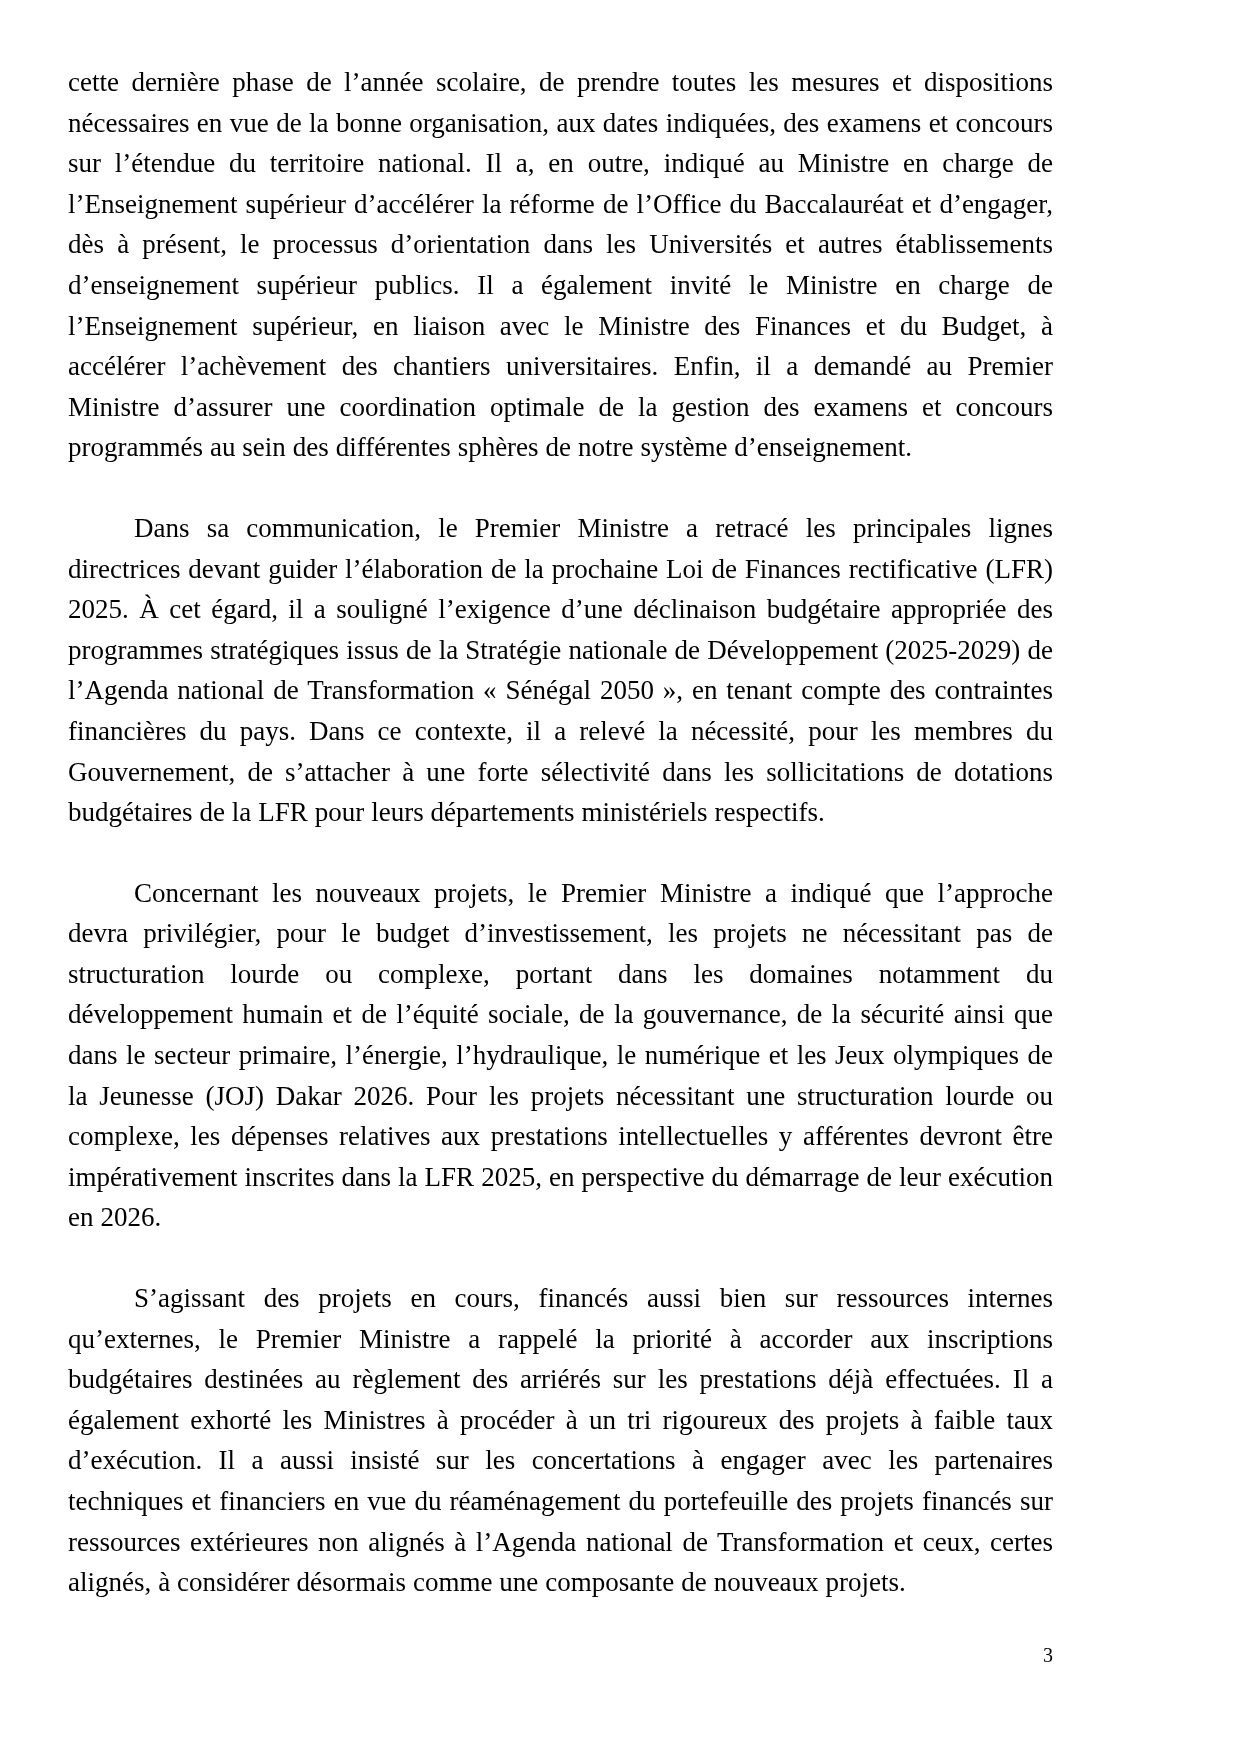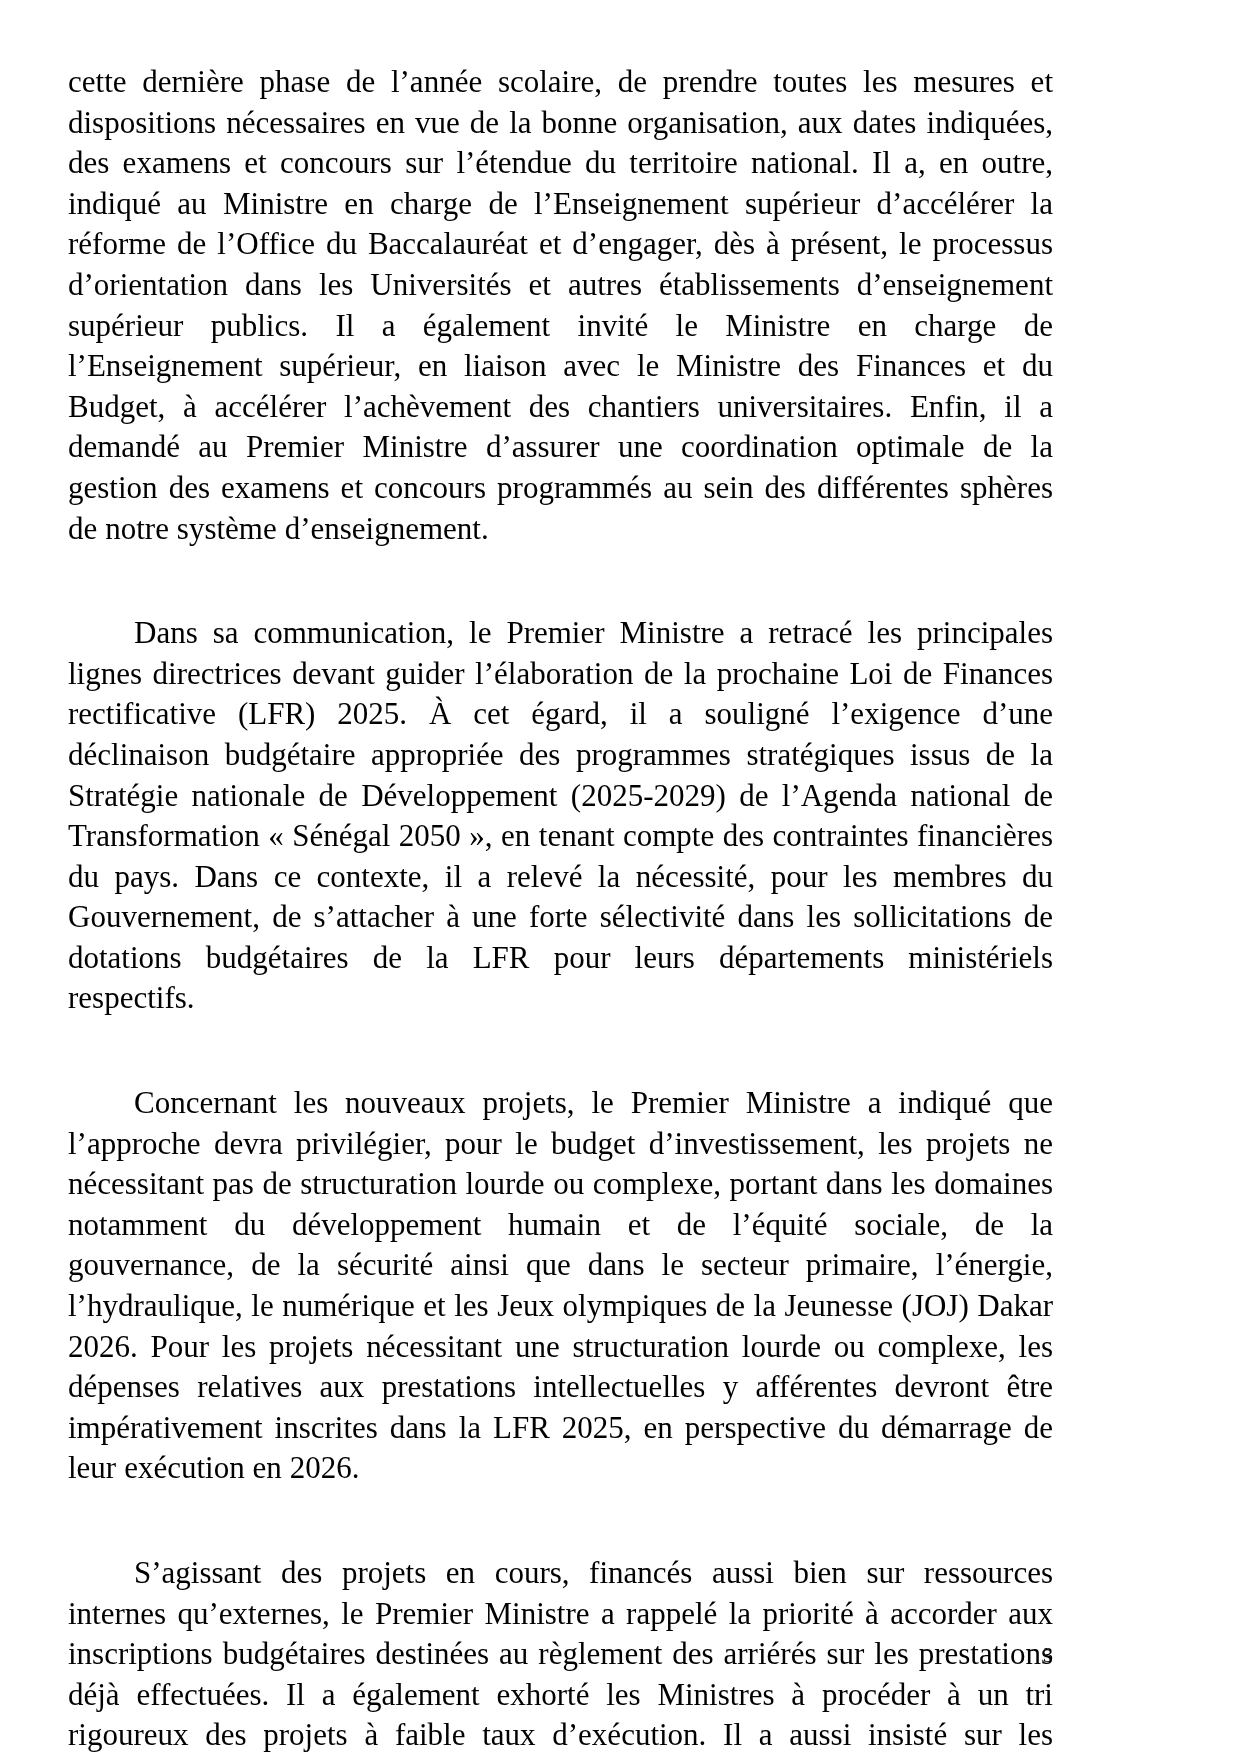--- a/index.html
+++ b/index.html
@@ -18,33 +18,33 @@
     background: #ffffff;
     box-sizing: border-box;
     padding: 62px 188px 0 68px;
     overflow: hidden;
   }
   .doc-body {
     width: 985px;
   }
   p.para {
     margin: 0 0 0 0;
-    font-size: 31px;
+    font-size: 27px;
     line-height: 40.6px;
     text-align: justify;
     text-justify: inter-word;
     -webkit-hyphens: none;
     hyphens: none;
     word-spacing: 0.2px;
   }
   p.para.indent {
     text-indent: 66px;
   }
   p.spacer-before {
-    margin-top: 64px;
+    margin-top: 40px;
   }
   .page-number {
     position: absolute;
     right: 188px;
     bottom: 90px;
     font-size: 20px;
     line-height: 1;
     text-align: right;
     font-family: "Liberation Serif", "DejaVu Serif", serif;
   }

